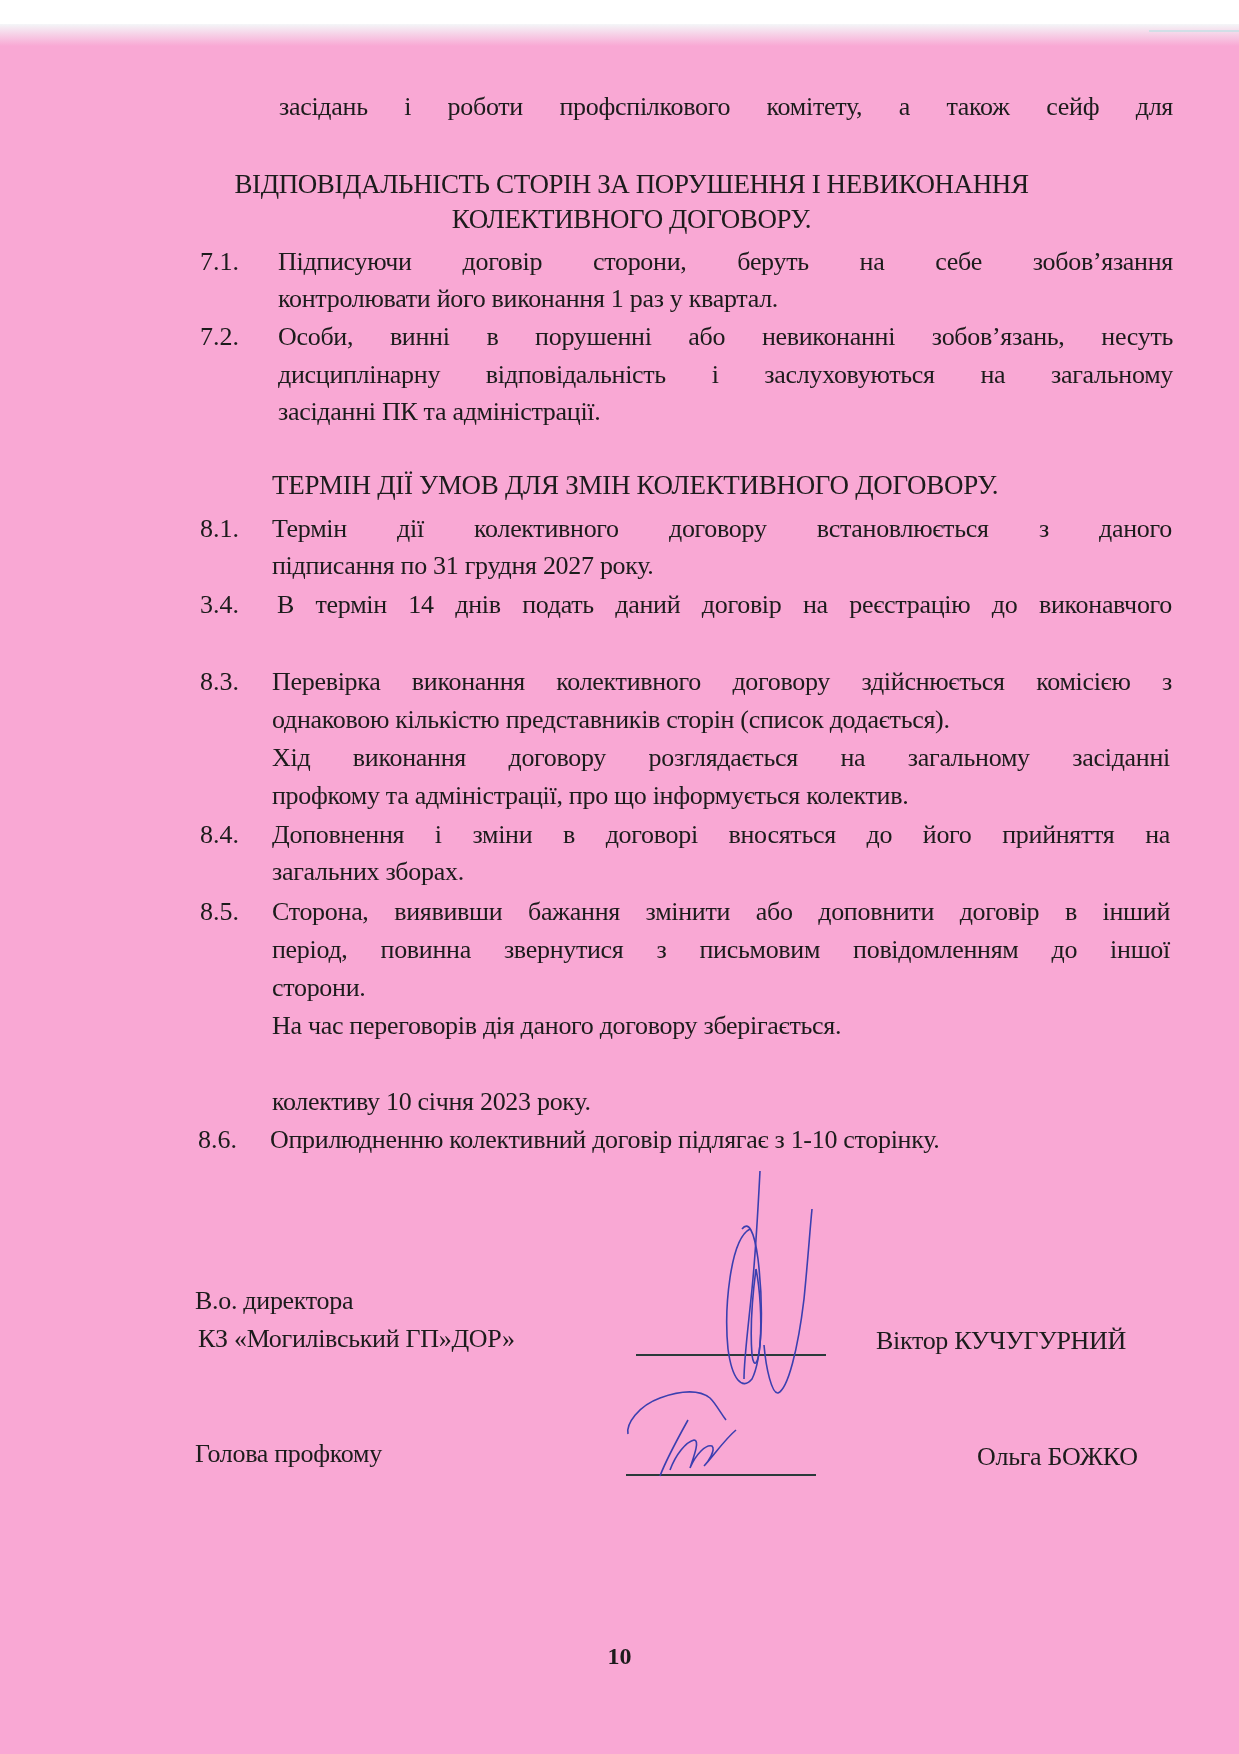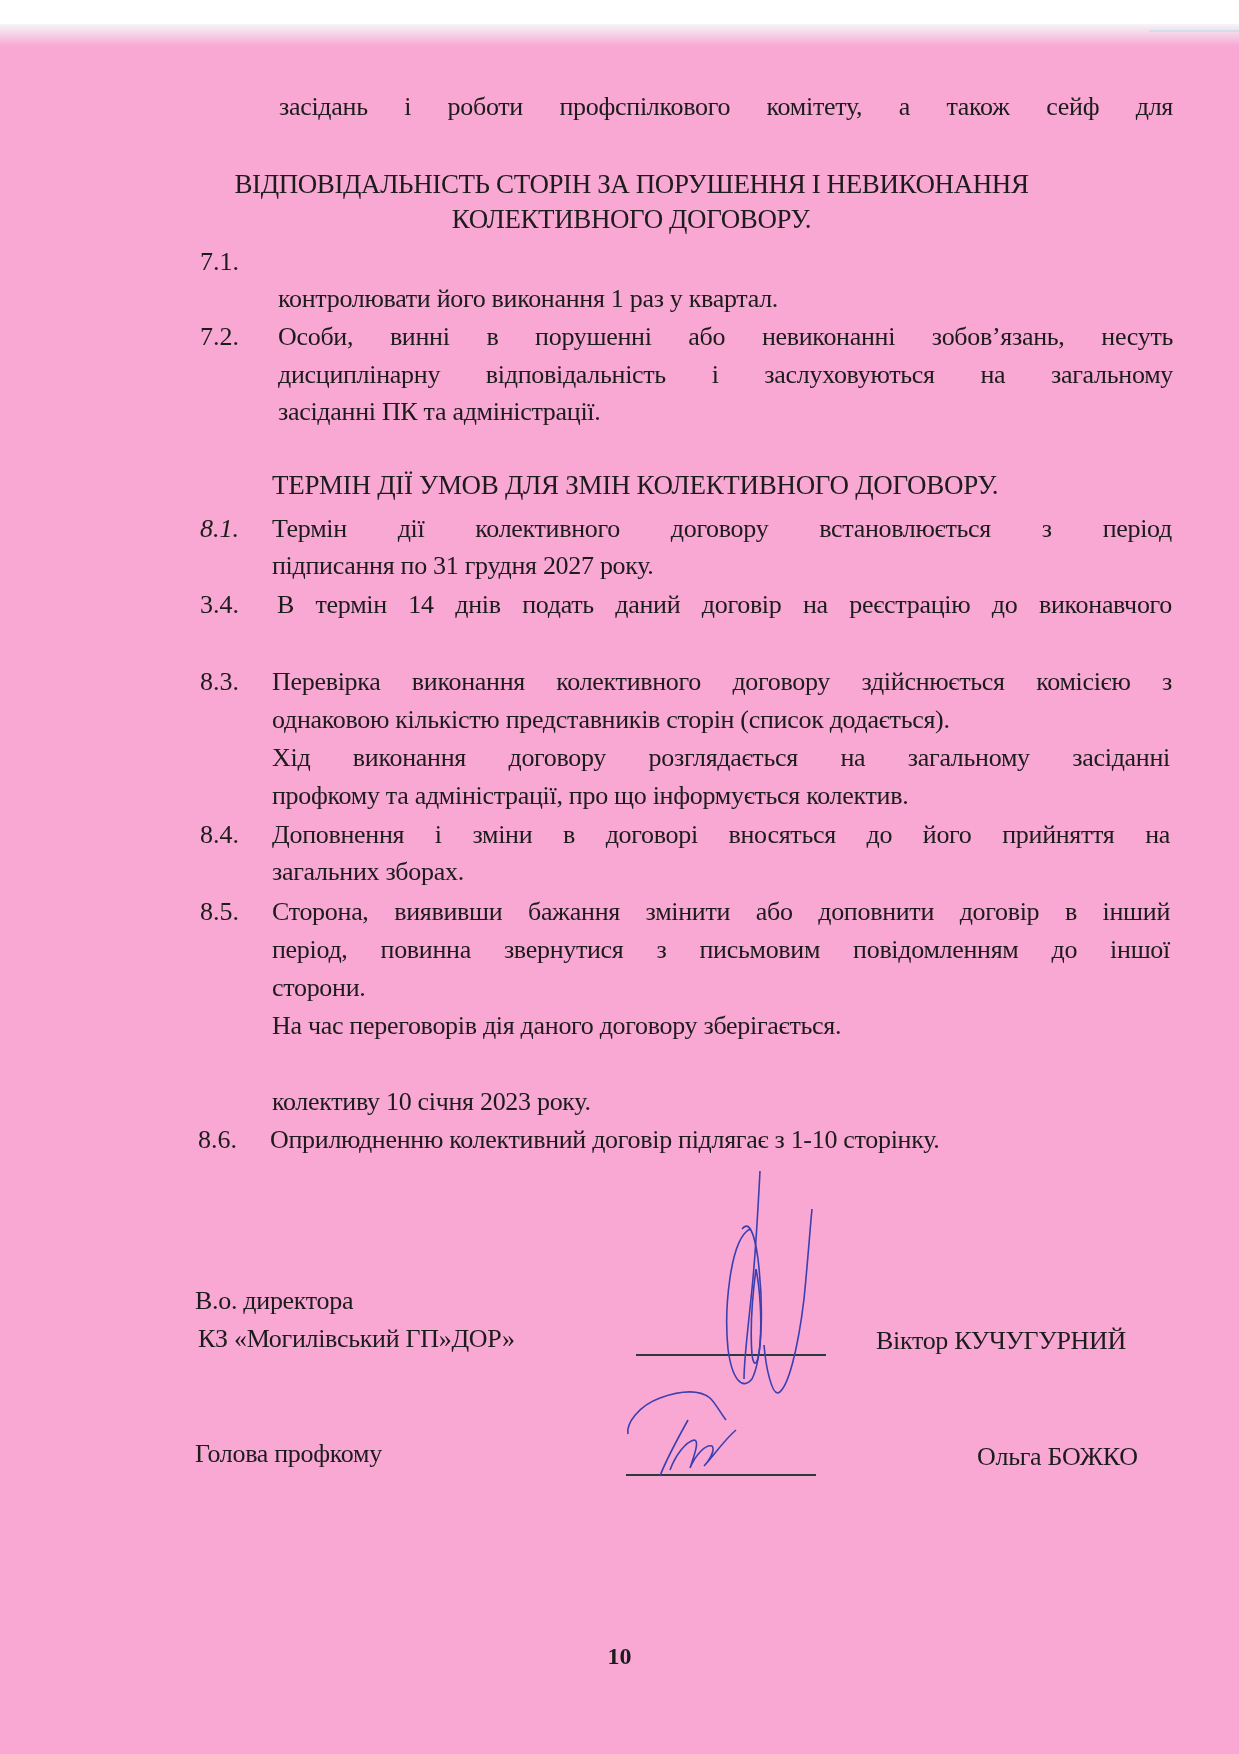--- a/index.html
+++ b/index.html
@@ -23,31 +23,32 @@
 <div class="page">
   <div class="scan-top"></div>
   <div class="scan-edge"></div>
 
   <div class="line just" style="left:279px; top:68px; width:894px;">засідань і роботи профспілкового комітету, а також сейф для</div>
 
   <div class="heading" style="top:145px; padding-left:12px;">ВІДПОВІДАЛЬНІСТЬ СТОРІН ЗА ПОРУШЕННЯ І НЕВИКОНАННЯ</div>
   <div class="heading" style="top:180px; padding-left:12px;">КОЛЕКТИВНОГО ДОГОВОРУ.</div>
 
   <div class="num" style="top:223px;">7.1.</div>
+  <div class="line just" style="left:278px; top:223px; width:895px;">Підписуючи договір сторони, беруть на себе зобов’язання</div>
   <div class="line" style="left:278px; top:260px;">контролювати його виконання 1 раз у квартал.</div>
 
   <div class="num" style="top:298px;">7.2.</div>
   <div class="line just" style="left:278px; top:298px; width:895px;">Особи, винні в порушенні або невиконанні зобов’язань, несуть</div>
   <div class="line just" style="left:278px; top:336px; width:895px;">дисциплінарну відповідальність і заслуховуються на загальному</div>
   <div class="line" style="left:278px; top:373px;">засіданні ПК та адміністрації.</div>
 
   <div class="line" style="left:272px; top:446px; font-size:27px;">ТЕРМІН  ДІЇ УМОВ ДЛЯ ЗМІН КОЛЕКТИВНОГО ДОГОВОРУ.</div>
 
-  <div class="num" style="top:490px;font-style:italic;">8.1.</div>
-  <div class="line just" style="left:272px; top:490px; width:900px;">Термін дії колективного договору встановлюється з період</div>
+  <div class="num" style="top:490px;">8.1.</div>
+  <div class="line just" style="left:272px; top:490px; width:900px;">Термін дії колективного договору встановлюється з даного</div>
   <div class="line" style="left:272px; top:527px;">підписання по 31 грудня 2027 року.</div>
 
   <div class="num" style="top:566px;">3.4.</div>
   <div class="line just" style="left:277px; top:566px; width:895px;">В термін 14 днів подать даний договір на реєстрацію до виконавчого</div>
 
   <div class="num" style="top:643px;">8.3.</div>
   <div class="line" style="left:272px; top:681px;">однаковою кількістю представників сторін (список додається).</div>
   <div class="line just" style="left:272px; top:643px; width:900px;">Перевірка виконання колективного договору здійснюється комісією з</div>
   <div class="line just" style="left:272px; top:719px; width:898px;">Хід виконання договору розглядається на загальному засіданні</div>
   <div class="line" style="left:272px; top:757px;">профкому та адміністрації, про що інформується колектив.</div>

